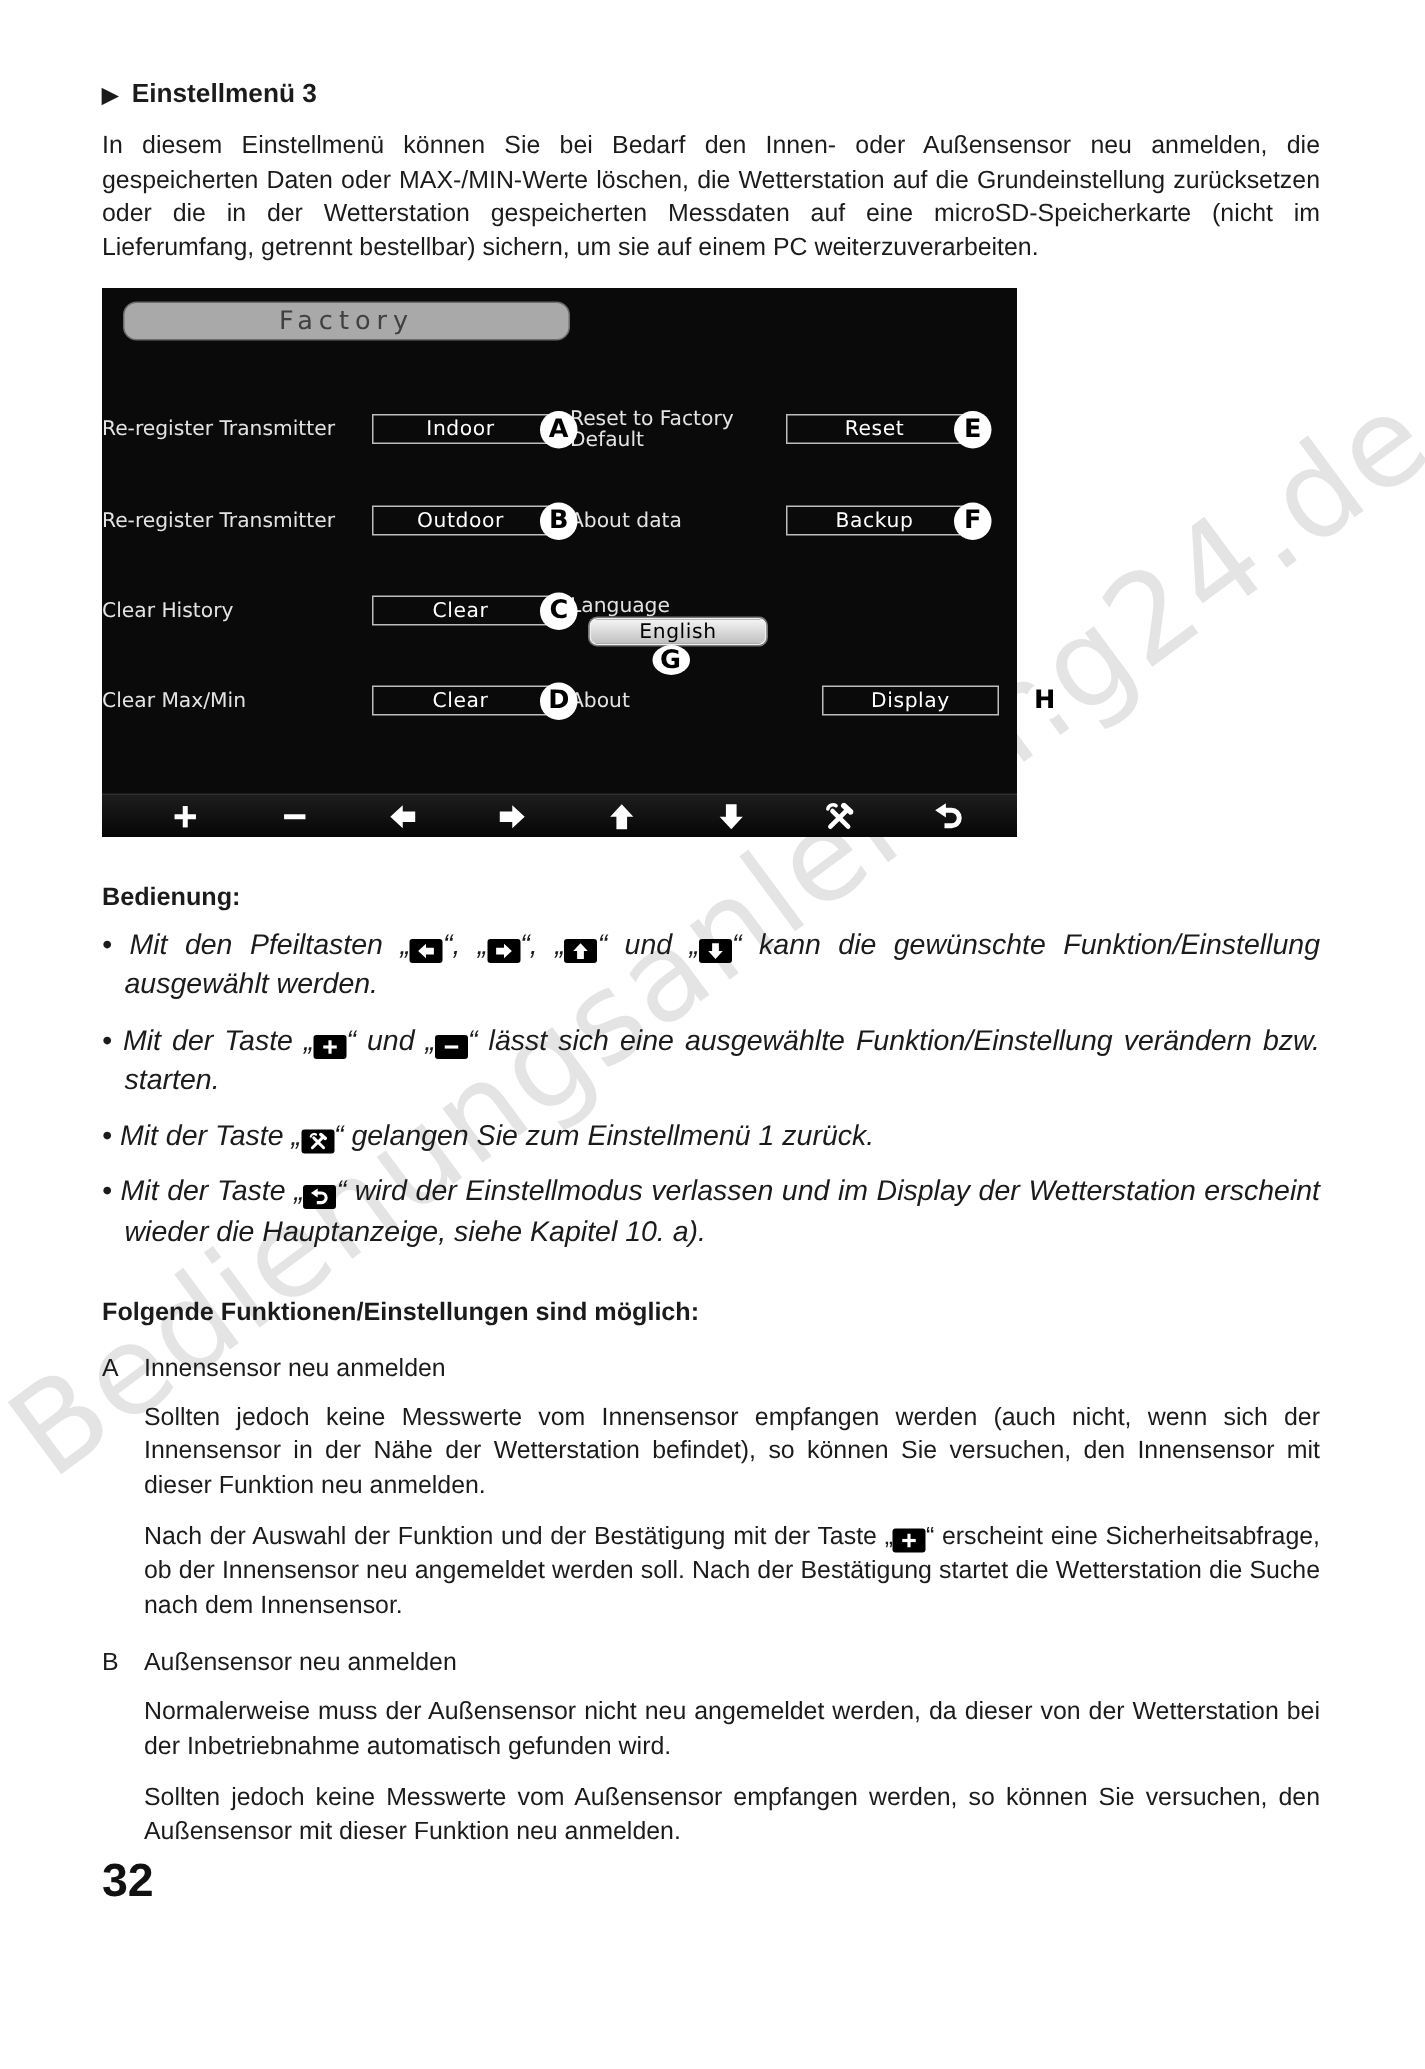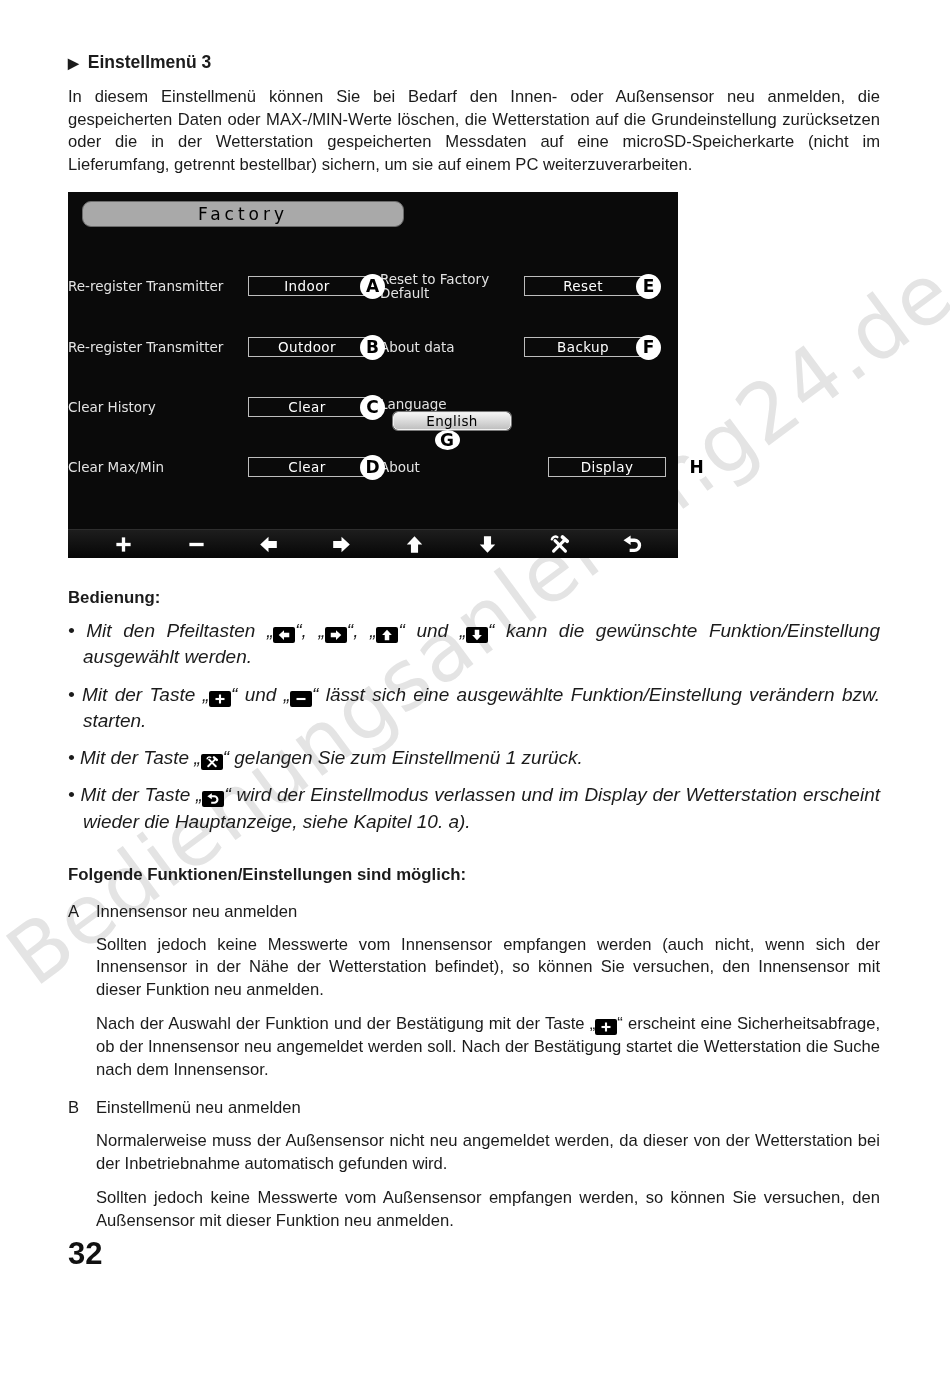--- a/index.html
+++ b/index.html
@@ -9,22 +9,22 @@
              white-space:nowrap;transform:rotate(-36.5deg);transform-origin:0 50%;
              letter-spacing:2px;z-index:0;font-family:"DejaVu Sans",sans-serif;}
   .content{position:absolute;left:68px;top:0;width:812px;z-index:1;}
   .heading{margin-top:52px;font-weight:bold;font-size:17.5px;display:flex;align-items:center;}
   .heading .tri{font-size:14px;margin-right:9px;}
   p.intro{margin:13px 0 0 0;font-size:16.6px;line-height:1.36;text-align:justify;}
   .bold-h{font-weight:bold;font-size:16.8px;margin-top:30px;}
 
   
   .panel{position:relative;width:610px;height:366px;background:#0a0a0a;margin-top:16px;}
-  .ptitle{position:absolute;left:14px;top:9px;width:322px;height:26px;background:#a9a9a9;
-          border:1px solid #6b6b6b;border-radius:9px;color:#000000;font-size:17px;
+  .ptitle{position:absolute;left:14px;top:9px;width:298px;height:26px;background:#a9a9a9;
+          border:1px solid #6b6b6b;border-radius:9px;color:#404040;font-size:17px;
           letter-spacing:4px;display:flex;align-items:center;justify-content:center;
           font-family:"DejaVu Sans",sans-serif;box-sizing:border-box;}
   .prow{position:absolute;display:flex;align-items:center;height:20px;
         font-family:"DejaVu Sans",sans-serif;}
   .prow.left{left:0;}
   .prow.right{left:312px;}
   .plabel{color:#e3e3e3;font-size:13.5px;text-align:left;line-height:1.08;white-space:pre-line;}
   .prow.left  .plabel{width:176px;}
   .prow.right .plabel{width:140px;}
   .pbtn{width:118px;height:20px;margin-left:4px;background:transparent;border:1px solid #bdbdbd;
@@ -224,21 +224,21 @@
           <p>Nach der Auswahl der Funktion und der Bestätigung mit der Taste „<span class="key">
               <svg width="12" height="12" viewBox="0 0 16 16">
                 <rect x="6.6" y="2" width="2.8" height="12" fill="currentColor"></rect>
                 <rect x="2" y="6.6" width="12" height="2.8" fill="currentColor"></rect>
               </svg>
             </span>“ erscheint eine Sicherheitsabfrage, ob der Innensensor neu angemeldet werden soll. Nach der Bestätigung startet die Wetterstation die Suche nach dem Innensensor.</p>
         </div>
         <div class="fitem">
           <div class="fhead">
             <span class="fkey">B</span>
-            <span>Einstellmenü neu anmelden</span>
+            <span>Außensensor neu anmelden</span>
           </div>
           <p>Normalerweise muss der Außensensor nicht neu angemeldet werden, da dieser von der Wetterstation bei der Inbetriebnahme automatisch gefunden wird.</p>
           <p>Sollten jedoch keine Messwerte vom Außensensor empfangen werden, so können Sie versuchen, den Außensensor mit dieser Funktion neu anmelden.</p>
         </div>
       </div>
 
     <div class="pagenum">32</div>
   </div>
 </div>
 

